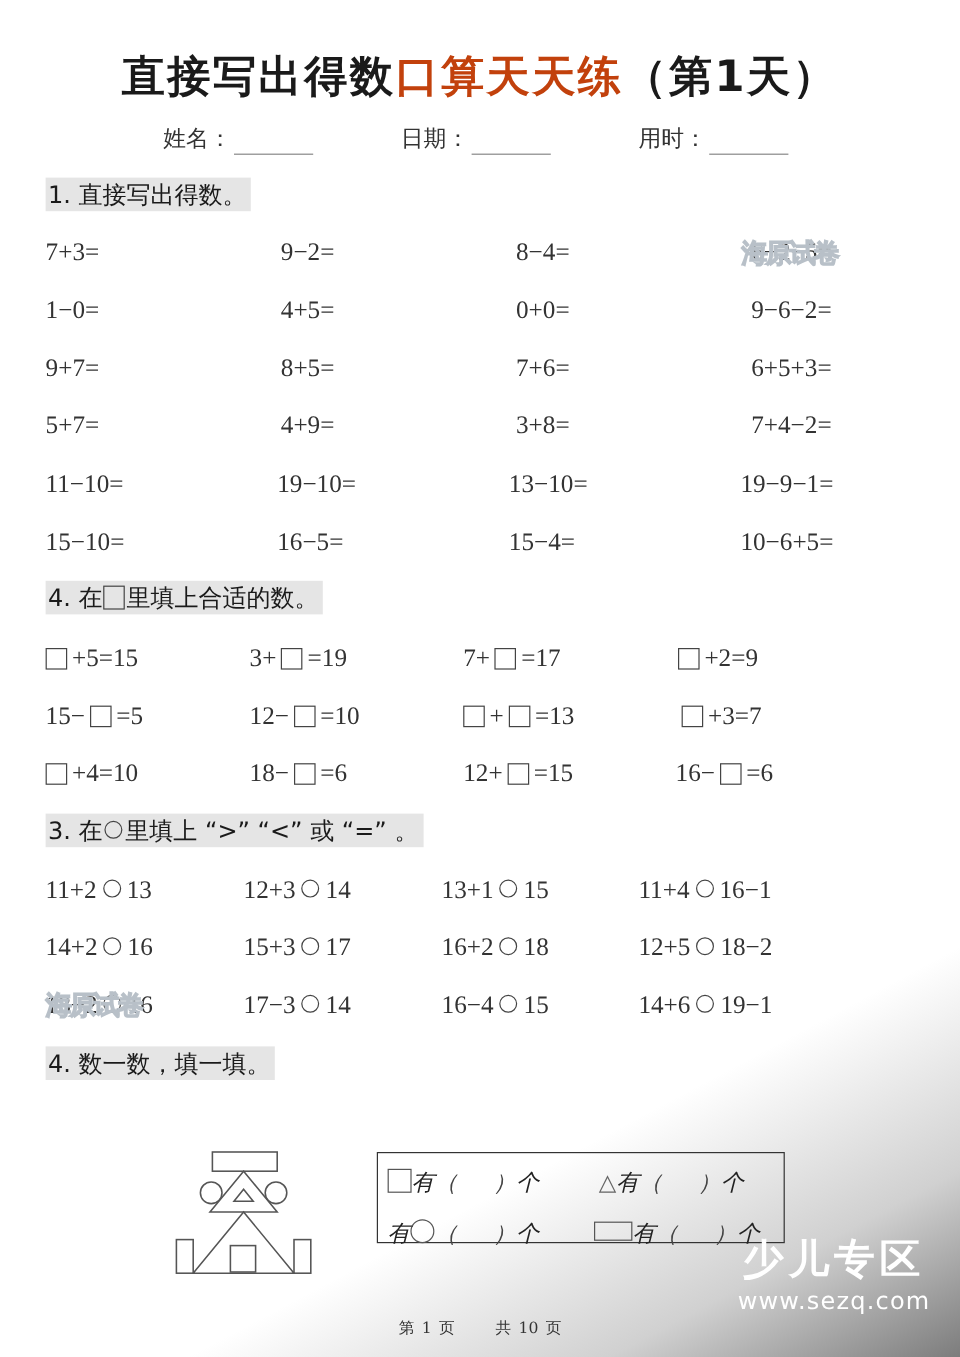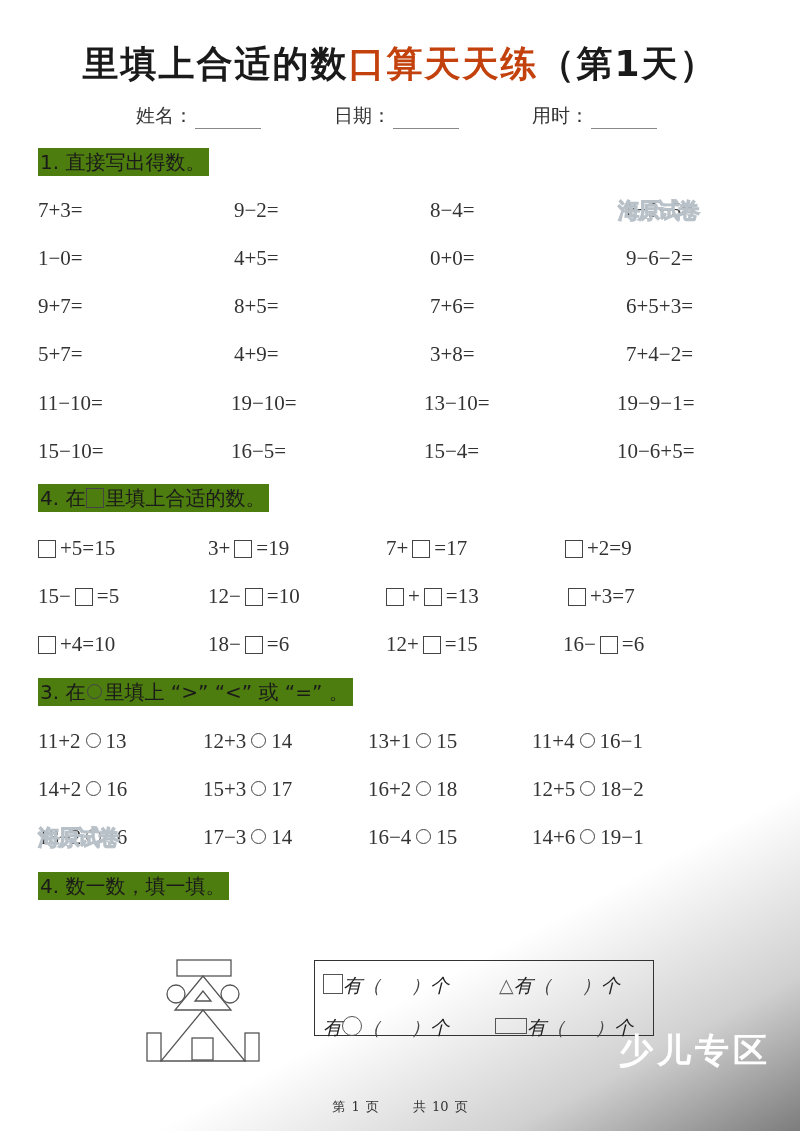--- a/index.html
+++ b/index.html
@@ -21,21 +21,21 @@
   }
   .title .red { color:#c2410c; }
   .info-row {
     position:absolute; top:103px; left:0; width:800px; z-index:2;
     font-family:"DejaVu Serif", serif; font-size:19px; color:#333;
   }
   .info-item { position:absolute; white-space:nowrap; }
   .info-item .blank { display:inline-block; width:66px; border-bottom:1.5px solid #888; height:18px; vertical-align:bottom; margin-left:2px; }
   .sec-head {
     position:absolute; left:38px; z-index:2;
-    background:#4d7c0f; padding:0 4px 0 2px; height:28px; line-height:28px;
+    background:#e5e5e5; padding:0 4px 0 2px; height:28px; line-height:28px;
     font-family:"DejaVu Sans", sans-serif; font-size:20px; color:#1a1a1a;
   }
   .prob {
     position:absolute; font-family:"Liberation Serif", "DejaVu Serif", serif; font-size:21px;
     color:#333; white-space:nowrap; z-index:2; line-height:24px;
   }
   .sq {
     display:inline-block; width:18px; height:18px; border:1.3px solid #444; vertical-align:-3px; box-sizing:border-box;
     margin:0 4px;
   }
@@ -69,21 +69,21 @@
     font-family:"DejaVu Serif", serif; font-size:13px; color:#333; word-spacing:2px;
   }
   .footer span { margin:0 14px; }
 </style>
 </head>
 <body>
 
 <div class="bg-grad"></div>
 
 <div class="title">
-  <span>里填上合适的数</span><span class="red">口算天天练</span><span>（第1天）</span>
+  <span>直接写出得数</span><span class="red">口算天天练</span><span>（第1天）</span>
 </div>
 
 <div class="info-row">
   <div class="info-item" style="left:136px;">
     <span>姓名：</span><span class="blank"></span>
   </div>
   <div class="info-item" style="left:334px;">
     <span>日期：</span><span class="blank"></span>
   </div>
   <div class="info-item" style="left:532px;">
@@ -202,18 +202,19 @@
   <div class="ab-item" style="left:8px; top:54px;">
     <span>有</span><span class="ab-ci"></span><span class="paren">（</span><span style="display:inline-block;width:30px;"></span><span class="paren">）</span><span>个</span>
   </div>
   <div class="ab-item" style="left:180px; top:54px;">
     <span class="ab-rect"></span><span>有</span><span class="paren">（</span><span style="display:inline-block;width:30px;"></span><span class="paren">）</span><span>个</span>
   </div>
 </div>
 
 <div class="brand">
   <div class="name">少儿专区</div>
+  <div class="url">www.sezq.com</div>
 </div>
 
 <div class="footer">
   <span>第 1 页</span>
   <span>共 10 页</span>
 </div>
 
 </body></html>

